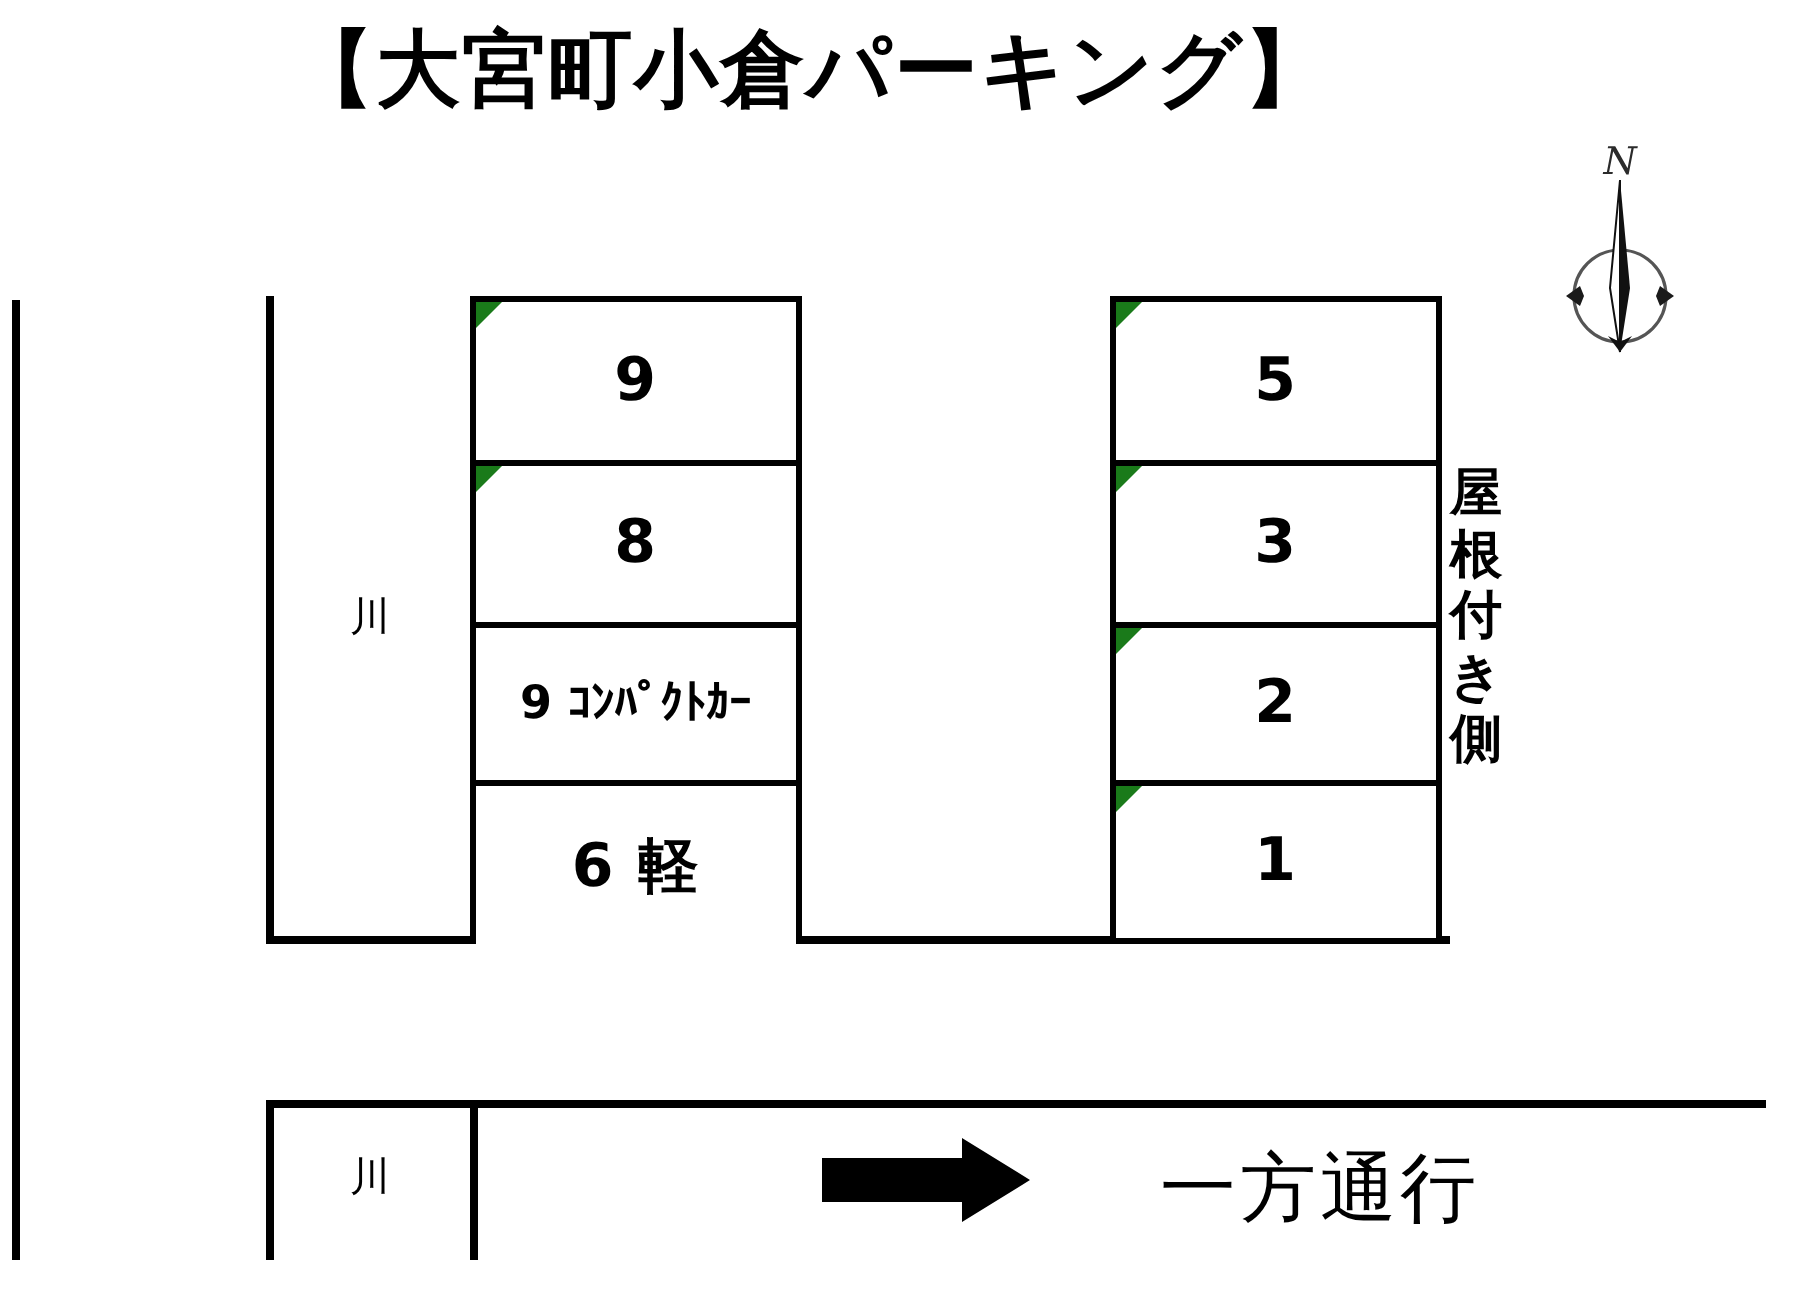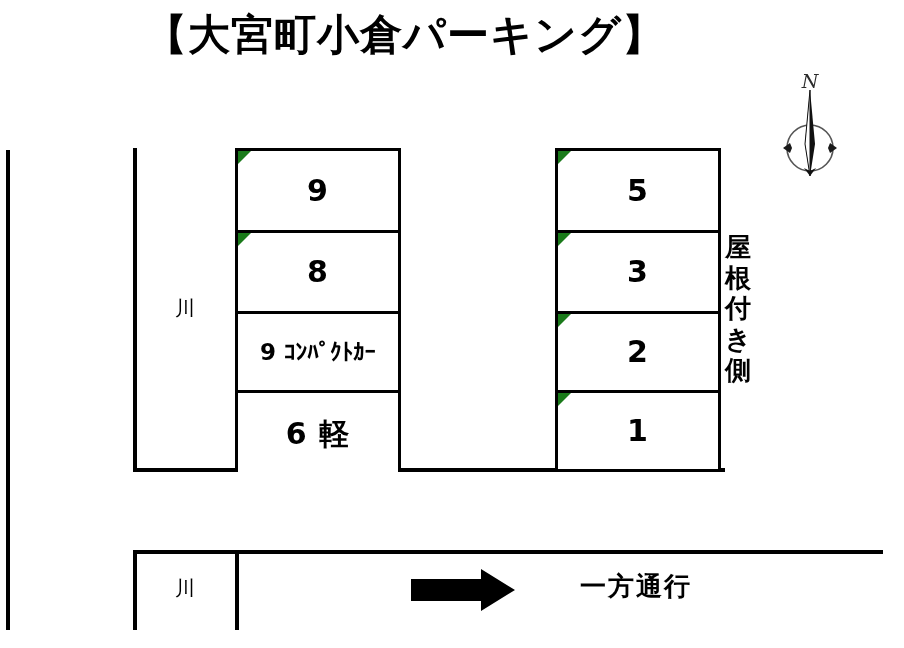--- a/index.html
+++ b/index.html
@@ -139,22 +139,22 @@
     position: absolute;
     left: 411px;
     top: 569px;
     width: 104px;
     height: 42px;
   }
   #one-way-text {
     position: absolute;
     left: 580px;
     top: 569px;
-    font-size: 26px;
-    font-weight: bold;
+    font-size: 38px;
+    font-weight: normal;
     font-family: "DejaVu Sans", "Liberation Sans", sans-serif;
     letter-spacing: 2px;
     line-height: 1.35;
     white-space: nowrap;
   }
 </style>
 </head>
 <body>
 
 <div id="canvas">

